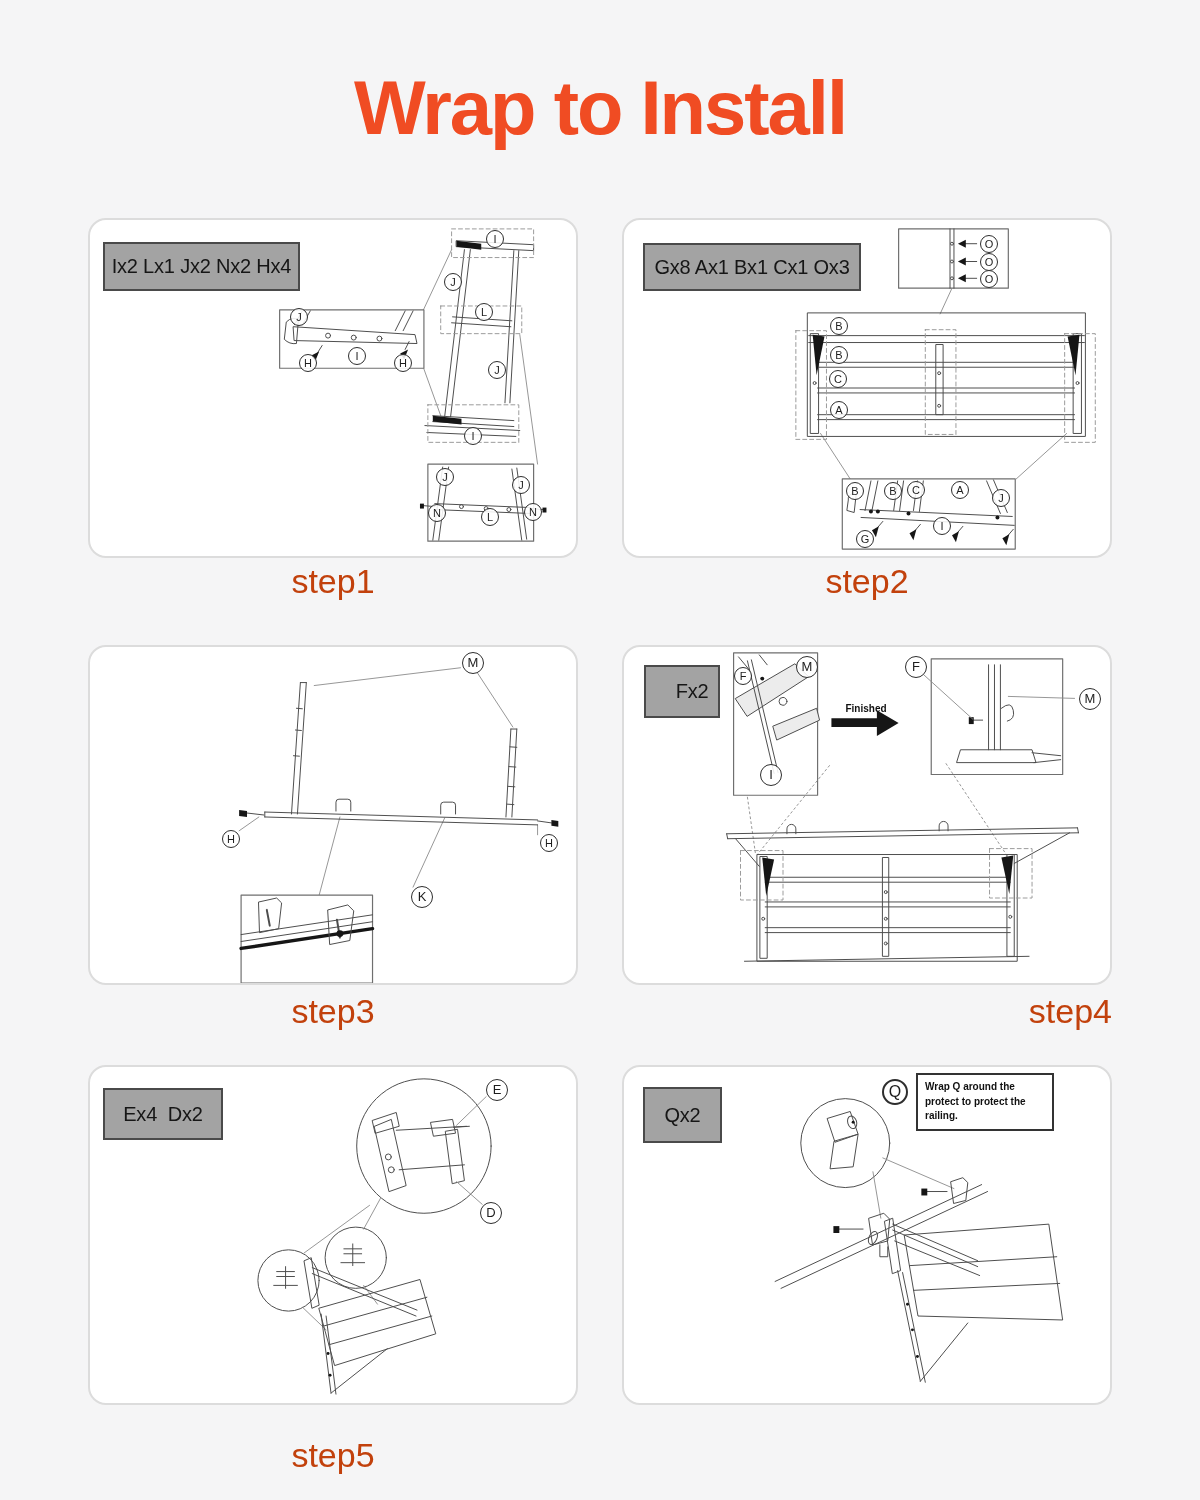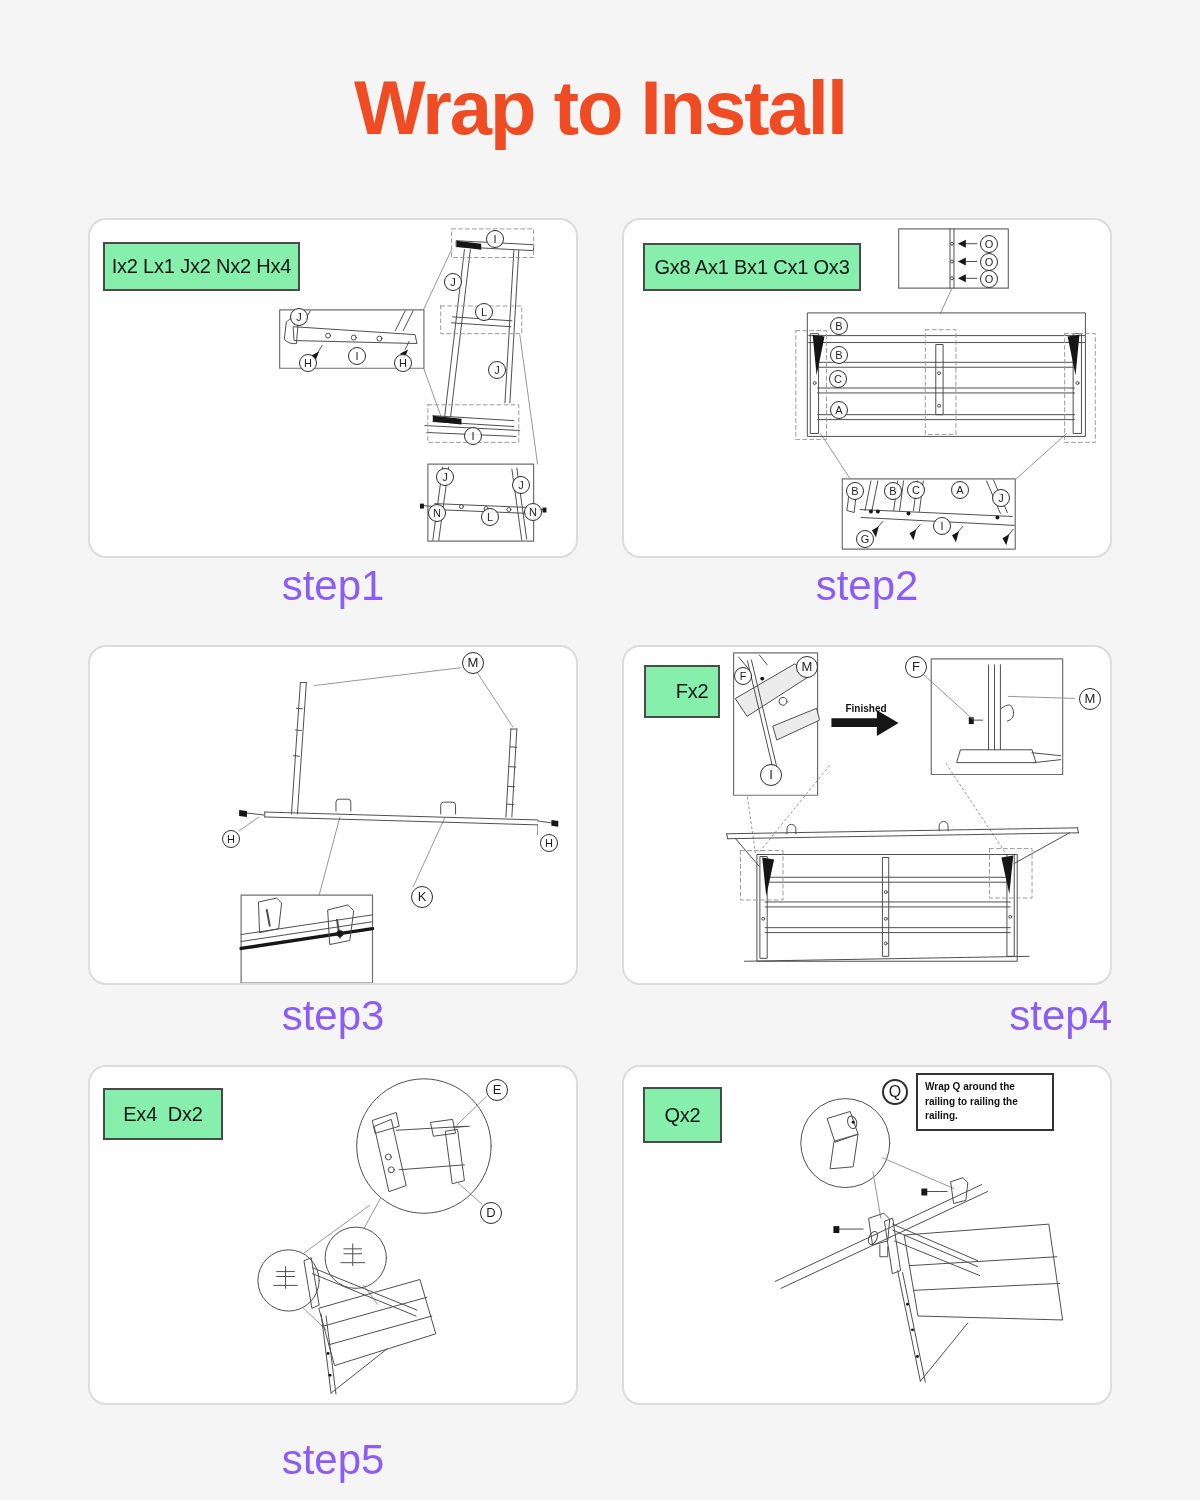--- a/index.html
+++ b/index.html
@@ -3,22 +3,22 @@
 <meta charset="utf-8">
 <style>
   html,body{margin:0;padding:0;background:#f5f5f6;}
   .page{position:relative;width:1200px;height:1500px;background:#f5f5f6;overflow:hidden;
         font-family:"Liberation Sans", sans-serif;}
   .title{position:absolute;left:0;top:64px;width:1200px;text-align:center;margin:0;
          font-size:76px;font-weight:bold;letter-spacing:-2px;color:#f04c23;}
   .panel{position:absolute;width:490px;height:340px;background:#ffffff;border:2px solid #dcdcdc;
          border-radius:18px;box-sizing:border-box;}
   .panel svg{position:absolute;left:0;top:0;width:486px;height:336px;}
-  .caption{position:absolute;width:490px;text-align:center;font-size:42px;font-weight:500;color:#8b5cf6;}
-  .parts-box{position:absolute;border:2px solid #4a4a4a;background:#86efac;display:flex;align-items:center;
+  .caption{position:absolute;width:490px;text-align:center;font-size:34px;font-weight:500;color:#c2410c;}
+  .parts-box{position:absolute;border:2px solid #4a4a4a;background:#a3a3a3;display:flex;align-items:center;
              justify-content:center;font-size:20px;color:#161616;white-space:pre;box-sizing:border-box;
              letter-spacing:-0.2px;}
   .lbl{position:absolute;width:18px;height:18px;border:1.2px solid #2e2e2e;border-radius:50%;
        background:rgba(255,255,255,.88);color:#1d1d1d;font-size:11px;line-height:16px;text-align:center;
        font-weight:500;box-sizing:border-box;}
   .lbl-lg{width:22px;height:22px;font-size:13px;line-height:19px;border-width:1.5px;}
   .lbl-xl{width:26px;height:26px;font-size:16px;line-height:22px;border-width:2px;}
   .note-box{position:absolute;border:2px solid #333;background:#fff;font-size:10px;font-weight:bold;
             color:#111;line-height:1.45;padding:5px 7px;box-sizing:border-box;}
   .arrow-label{position:absolute;font-size:10px;font-weight:bold;color:#111;text-align:center;}
@@ -338,16 +338,16 @@
         <path d="M276,206 L299,318 M281,208 L304,319 M299,318 L347,259"></path>
         <circle class="blk" cx="286" cy="240" r="1.5"></circle>
           <circle class="blk" cx="291" cy="266" r="1.5"></circle>
         <circle class="blk" cx="296" cy="293" r="1.5"></circle>
       </g>
     </svg>
     <div class="parts-box" style="left:19px;top:20px;width:79px;height:56px;">
       <span>Qx2</span>
     </div>
     <span class="lbl lbl-xl" style="left:258px;top:12px">Q</span>
-    <div class="note-box" style="left:292px;top:6px;width:138px;">Wrap Q around the railing to railing the railing.</div>
+    <div class="note-box" style="left:292px;top:6px;width:138px;">Wrap Q around the protect to protect the railing.</div>
   </div>
 
 </div>
 
 </body></html>

